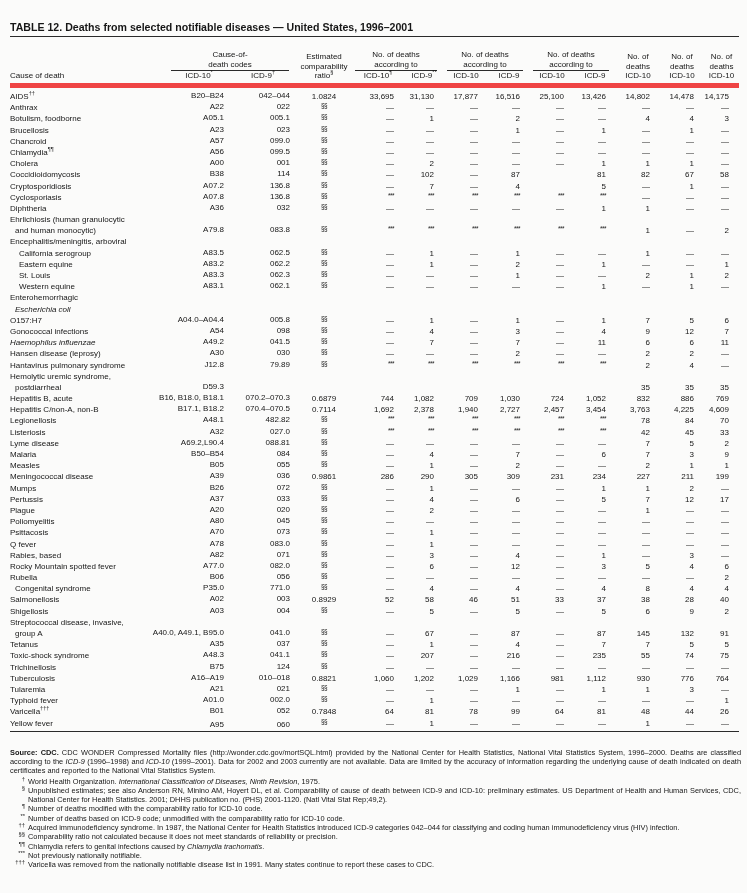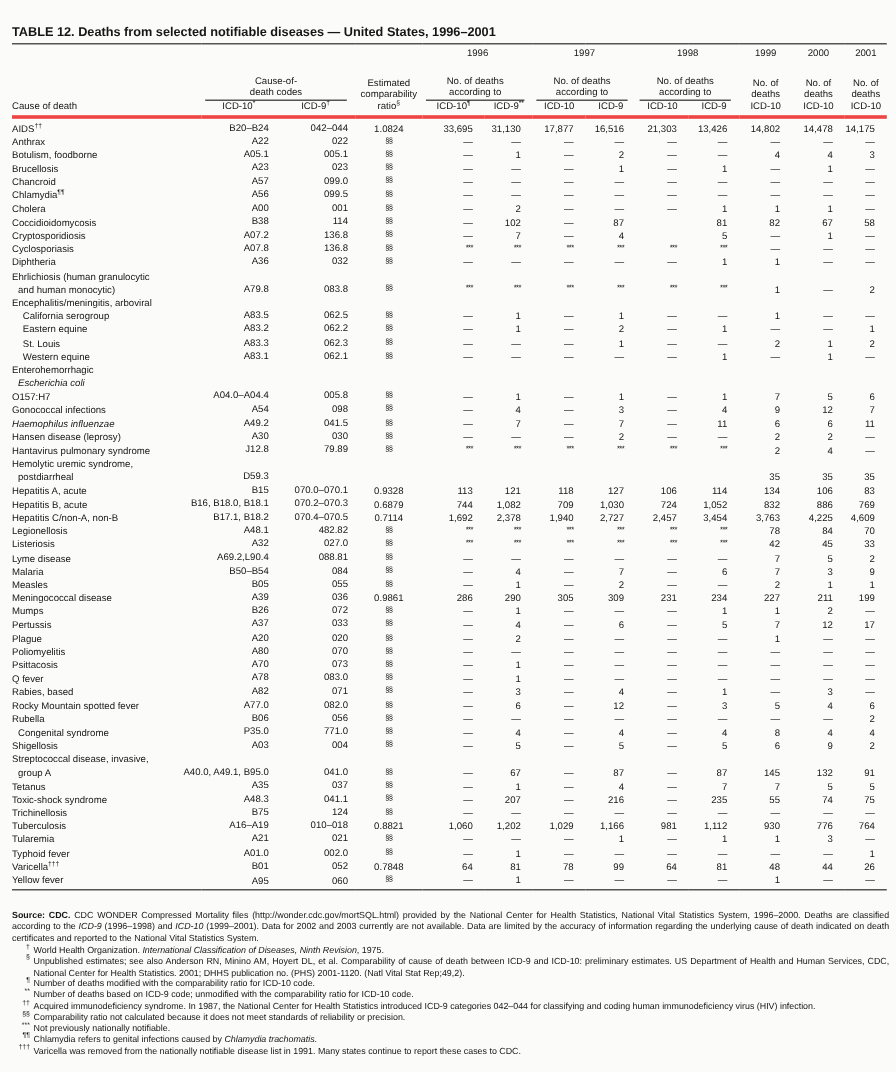--- a/index.html
+++ b/index.html
@@ -10,21 +10,21 @@
     -webkit-font-smoothing:antialiased;
   }
   .page{padding:20px 8px 0 10px;}
   .title{font-size:10.6px;font-weight:bold;margin:1px 0 3px 0;letter-spacing:0;}
   table{border-collapse:collapse;table-layout:fixed;width:729px;border-top:1px solid #2b2b2b;}
   th,td{padding:0;font-size:8px;vertical-align:bottom;}
   thead th{font-weight:normal;line-height:9.5px;}
   tr.hA th{padding-top:3px;text-align:center;}
   tr.hB th{text-align:center;padding-top:1px;}
   .gu{border-bottom:1px solid #2b2b2b;margin:12px 7px 0 3px;padding-bottom:1px;}
-  tr.hC th{border-bottom:3px solid #ef4444;padding-bottom:2px;text-align:center;line-height:10px;margin-left:32px;}
+  tr.hC th{border-bottom:5px solid #ef4444;padding-bottom:2px;text-align:center;line-height:10px;margin-left:32px;}
   tr.hC th.t-l{text-align:left;}
   sup{font-size:5.6px;line-height:0;}
   sup.sv{font-size:6.4px;vertical-align:2px;letter-spacing:-0.5px;}
   tbody td{line-height:11.18px;}
   tbody tr:first-child td{padding-top:3px;}
   tbody tr:last-child td{border-bottom:1px solid #2b2b2b;padding-bottom:2px;}
   td.c-cause{text-align:left;}
   .ln{white-space:nowrap;line-height:11.18px;}
   .i1{padding-left:5px;}
   .i2{padding-left:9px;}
@@ -57,31 +57,20 @@
         <col style="width:40px">
         <col style="width:44px">
         <col style="width:42px">
       <col style="width:44px">
         <col style="width:42px">
         <col style="width:44px">
         <col style="width:44px">
       <col style="width:35px">
     </colgroup>
     <thead>
-      <tr class="hA">
-        <th></th>
-        <th colspan="2"></th>
-        <th></th>
-        <th colspan="2">1996</th>
-        <th colspan="2">1997</th>
-        <th colspan="2">1998</th>
-        <th>1999</th>
-        <th>2000</th>
-        <th>2001</th>
-      </tr>
       <tr class="hB">
         <th></th>
         <th colspan="2">
           <div class="gu">
             <div>Cause-of-</div>
             <div>death codes</div>
           </div>
         </th>
         <th>
           <div>Estimated</div>
@@ -143,21 +132,21 @@
             <span>B20–B24</span>
           </td>
           <td class="c-code">
             <span>042–044</span>
           </td>
           <td class="c-ratio">1.0824</td>
           <td class="c-num">33,695</td>
           <td class="c-num">31,130</td>
           <td class="c-num">17,877</td>
           <td class="c-num">16,516</td>
-          <td class="c-num">21,303</td>
+          <td class="c-num">25,100</td>
           <td class="c-num">13,426</td>
           <td class="c-num">14,802</td>
           <td class="c-num">14,478</td>
           <td class="c-num">14,175</td>
         </tr>
         <tr>
           <td class="c-cause">
             <div class="ln">Anthrax</div>
           </td>
           <td class="c-code">
@@ -608,41 +597,20 @@
           <td class="c-ratio"></td>
           <td class="c-num"></td>
           <td class="c-num"></td>
           <td class="c-num"></td>
           <td class="c-num"></td>
           <td class="c-num"></td>
           <td class="c-num"></td>
           <td class="c-num">35</td>
           <td class="c-num">35</td>
           <td class="c-num">35</td>
-        </tr>
-        <tr>
-          <td class="c-cause">
-            <div class="ln">Hepatitis A, acute</div>
-          </td>
-          <td class="c-code">
-            <span>B15</span>
-          </td>
-          <td class="c-code">
-            <span>070.0–070.1</span>
-          </td>
-          <td class="c-ratio">0.9328</td>
-          <td class="c-num">113</td>
-          <td class="c-num">121</td>
-          <td class="c-num">118</td>
-          <td class="c-num">127</td>
-          <td class="c-num">106</td>
-          <td class="c-num">114</td>
-          <td class="c-num">134</td>
-          <td class="c-num">106</td>
-          <td class="c-num">83</td>
         </tr>
         <tr>
           <td class="c-cause">
             <div class="ln">Hepatitis B, acute</div>
           </td>
           <td class="c-code">
             <span>B16, B18.0, B18.1</span>
           </td>
           <td class="c-code">
             <span>070.2–070.3</span>
@@ -869,21 +837,21 @@
           <td class="c-num">—</td>
         </tr>
         <tr>
           <td class="c-cause">
             <div class="ln">Poliomyelitis</div>
           </td>
           <td class="c-code">
             <span>A80</span>
           </td>
           <td class="c-code">
-            <span>070</span>
+            <span>045</span>
           </td>
           <td class="c-ratio"><sup class="sv">§§</sup></td>
           <td class="c-num">—</td>
           <td class="c-num">—</td>
           <td class="c-num">—</td>
           <td class="c-num">—</td>
           <td class="c-num">—</td>
           <td class="c-num">—</td>
           <td class="c-num">—</td>
           <td class="c-num">—</td>
@@ -1007,20 +975,41 @@
           <td class="c-ratio"><sup class="sv">§§</sup></td>
           <td class="c-num">—</td>
           <td class="c-num">4</td>
           <td class="c-num">—</td>
           <td class="c-num">4</td>
           <td class="c-num">—</td>
           <td class="c-num">4</td>
           <td class="c-num">8</td>
           <td class="c-num">4</td>
           <td class="c-num">4</td>
+        </tr>
+        <tr>
+          <td class="c-cause">
+            <div class="ln">Salmonellosis</div>
+          </td>
+          <td class="c-code">
+            <span>A02</span>
+          </td>
+          <td class="c-code">
+            <span>003</span>
+          </td>
+          <td class="c-ratio">0.8929</td>
+          <td class="c-num">52</td>
+          <td class="c-num">58</td>
+          <td class="c-num">46</td>
+          <td class="c-num">51</td>
+          <td class="c-num">33</td>
+          <td class="c-num">37</td>
+          <td class="c-num">38</td>
+          <td class="c-num">28</td>
+          <td class="c-num">40</td>
         </tr>
         <tr>
           <td class="c-cause">
             <div class="ln">Shigellosis</div>
           </td>
           <td class="c-code">
             <span>A03</span>
           </td>
           <td class="c-code">
             <span>004</span>
@@ -1249,25 +1238,25 @@
       </div>
       <div class="fn">
         <span class="fm"><sup>††</sup></span>
         <span class="ft"><span class="">Acquired immunodeficiency syndrome. In 1987, the National Center for Health Statistics introduced ICD-9 categories 042–044 for classifying and coding human immunodeficiency virus (HIV) infection.</span></span>
       </div>
       <div class="fn">
         <span class="fm"><sup>§§</sup></span>
         <span class="ft"><span class="">Comparability ratio not calculated because it does not meet standards of reliability or precision.</span></span>
       </div>
       <div class="fn">
+        <span class="fm"><sup>¶¶</sup></span>
+        <span class="ft"><span class="">Chlamydia refers to genital infections caused by </span><span class="it ">Chlamydia trachomatis</span><span class="">.</span></span>
+      </div>
+      <div class="fn">
         <span class="fm"><sup>***</sup></span>
         <span class="ft"><span class="">Not previously nationally notifiable.</span></span>
-      </div>
-      <div class="fn">
-        <span class="fm"><sup>¶¶</sup></span>
-        <span class="ft"><span class="">Chlamydia refers to genital infections caused by </span><span class="it ">Chlamydia trachomatis</span><span class="">.</span></span>
       </div>
       <div class="fn">
         <span class="fm"><sup>†††</sup></span>
         <span class="ft"><span class="">Varicella was removed from the nationally notifiable disease list in 1991. Many states continue to report these cases to CDC.</span></span>
       </div>
     </div>
 </div>
 
 </body></html>

